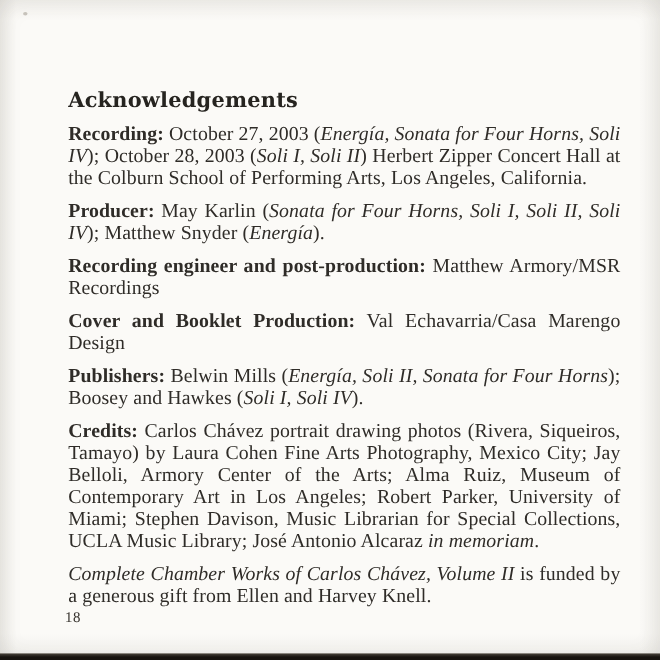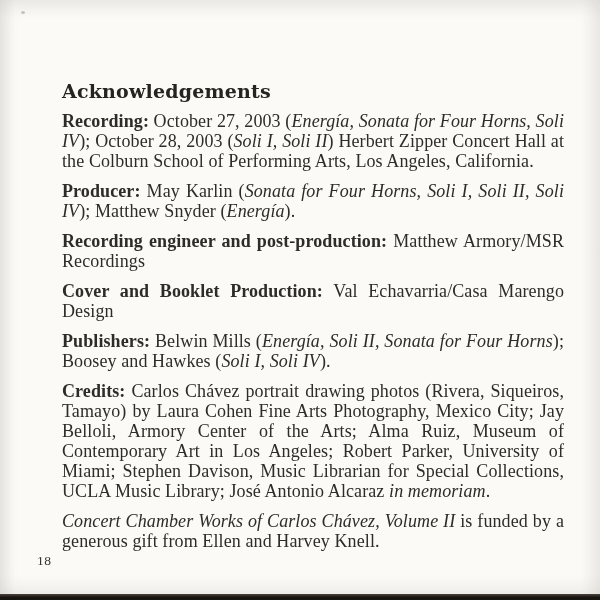--- a/index.html
+++ b/index.html
@@ -55,21 +55,21 @@
     margin: 0 0 10px 0;
     font-size: 18px;
     line-height: 20px;
     text-align: justify;
     letter-spacing: 0.1px;
   }
   .b { font-weight: bold; }
   .i { font-style: italic; }
   .page-number {
     position: absolute;
-    left: 37px;
+    left: 59px;
     top: 553px;
     font-size: 13.5px;
     letter-spacing: 0.5px;
     color: #38342f;
     font-family: Liberation Serif, serif;
   }
   .bottom-bar {
     position: absolute;
     left: 0;
     right: 0;
@@ -87,19 +87,19 @@
 
   <div class="content">
     <h1 class="title">Acknowledgements</h1>
     <div class="body">
         <p><span class="b">Recording:</span><span> October 27, 2003 (</span><span class="i">Energía, Sonata for Four Horns, Soli IV</span><span>); October 28, 2003 (</span><span class="i">Soli I, Soli II</span><span>) Herbert Zipper Concert Hall at the Colburn School of Performing Arts, Los Angeles, California.</span></p>
         <p><span class="b">Producer:</span><span> May Karlin (</span><span class="i">Sonata for Four Horns, Soli I, Soli II, Soli IV</span><span>); Matthew Snyder (</span><span class="i">Energía</span><span>).</span></p>
         <p><span class="b">Recording engineer and post-production:</span><span> Matthew Armory/MSR Recordings</span></p>
         <p><span class="b">Cover and Booklet Production:</span><span> Val Echavarria/Casa Marengo Design</span></p>
         <p><span class="b">Publishers:</span><span> Belwin Mills (</span><span class="i">Energía, Soli II, Sonata for Four Horns</span><span>); Boosey and Hawkes (</span><span class="i">Soli I, Soli IV</span><span>).</span></p>
         <p><span class="b">Credits:</span><span> Carlos Chávez portrait drawing photos (Rivera, Siqueiros, Tamayo) by Laura Cohen Fine Arts Photography, Mexico City; Jay Belloli, Armory Center of the Arts; Alma Ruiz, Museum of Contemporary Art in Los Angeles; Robert Parker, University of Miami; Stephen Davison, Music Librarian for Special Collections, UCLA Music Library; José Antonio Alcaraz </span><span class="i">in memoriam</span><span>.</span></p>
-        <p><span class="i">Concert Chamber Works of Carlos Chávez, Volume II</span><span> is funded by a generous gift from Ellen and Harvey Knell.</span></p>
+        <p><span class="i">Complete Chamber Works of Carlos Chávez, Volume II</span><span> is funded by a generous gift from Ellen and Harvey Knell.</span></p>
       </div>
   </div>
 
   <div class="page-number">18</div>
   <div class="bottom-bar"></div>
 </div>
 
 </body></html>

